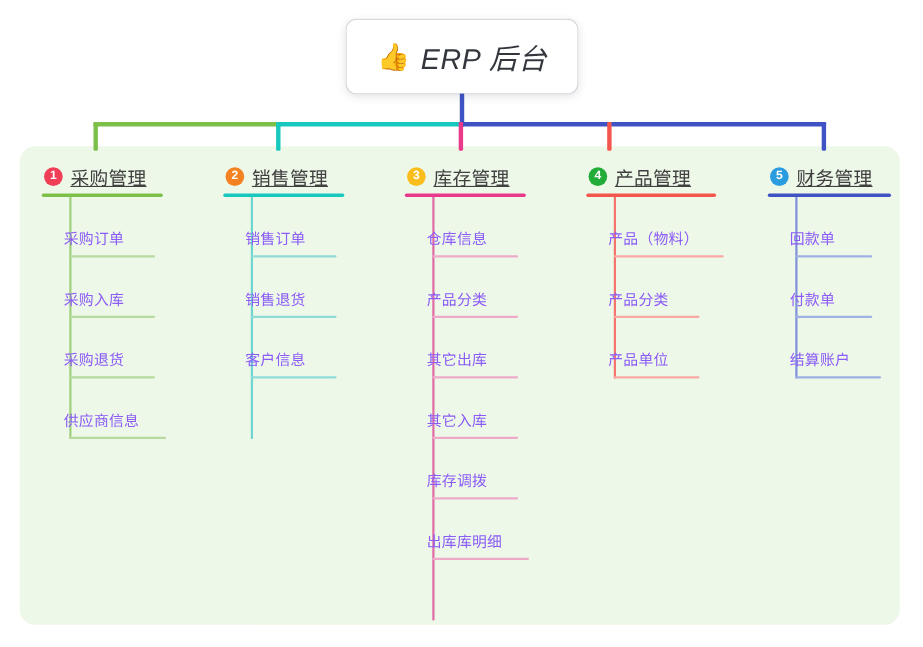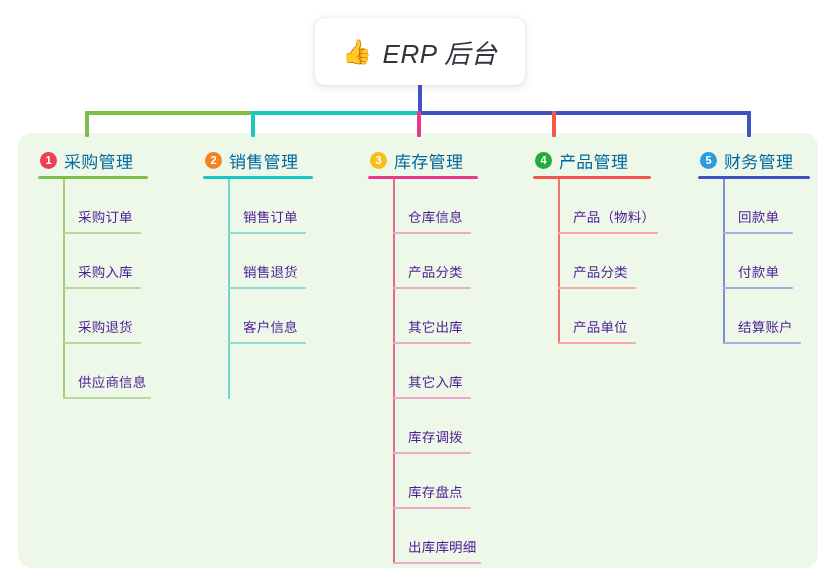--- a/index.html
+++ b/index.html
@@ -93,23 +93,24 @@
     color: #ffffff;
     font-size: 11px;
     line-height: 17px;
     text-align: center;
     font-weight: bold;
     flex: 0 0 auto;
     font-family: "Liberation Sans", sans-serif;
   }
   .col-title {
     font-size: 17px;
-    color: #0369a1;
+    color: #404040;
     white-space: nowrap;
     letter-spacing: 0.3px;
+    text-decoration: underline;
   }
   .col-rule {
     height: 3px;
     border-radius: 2px;
   }
 
   .leaf-list {
     position: relative;
     margin-top: 0;
     padding-left: 0;
@@ -120,24 +121,24 @@
     top: 0;
     width: 2px;
   }
   .leaf {
     position: relative;
     height: 55px;
     box-sizing: border-box;
   }
   .leaf-label {
     position: absolute;
-    left: 40px;
+    left: 20px;
     bottom: 8px;
     font-size: 13.5px;
-    color: #4c1d95;
+    color: #8b5cf6;
     white-space: nowrap;
     letter-spacing: 0.2px;
   }
   .leaf-rule {
     position: absolute;
     left: 25px;
     bottom: 0;
     height: 2px;
     border-radius: 1px;
   }
@@ -237,24 +238,20 @@
           </div>
           <div class="leaf">
             <span class="leaf-label">其它入库</span>
             <div class="leaf-rule" style="width: 78px; background: rgb(237, 170, 201);"></div>
           </div>
           <div class="leaf">
             <span class="leaf-label">库存调拨</span>
             <div class="leaf-rule" style="width: 78px; background: rgb(237, 170, 201);"></div>
           </div>
           <div class="leaf">
-            <span class="leaf-label">库存盘点</span>
-            <div class="leaf-rule" style="width: 78px; background: rgb(237, 170, 201);"></div>
-          </div>
-          <div class="leaf">
             <span class="leaf-label">出库库明细</span>
             <div class="leaf-rule" style="width: 88px; background: rgb(237, 170, 201);"></div>
           </div>
         </div>
       </div>
       <div class="column" style="left: 533px; top: 148px; width: 160px;">
         <div class="col-head">
           <span class="badge" style="background: rgb(34, 172, 56);">4</span>
           <span class="col-title">产品管理</span>
         </div>

